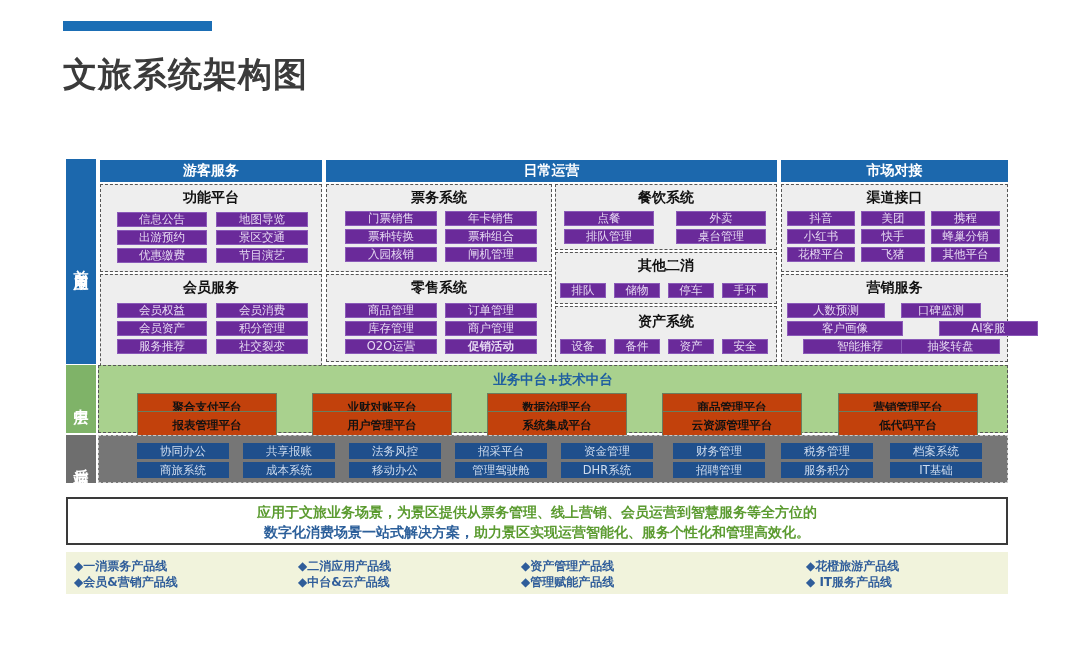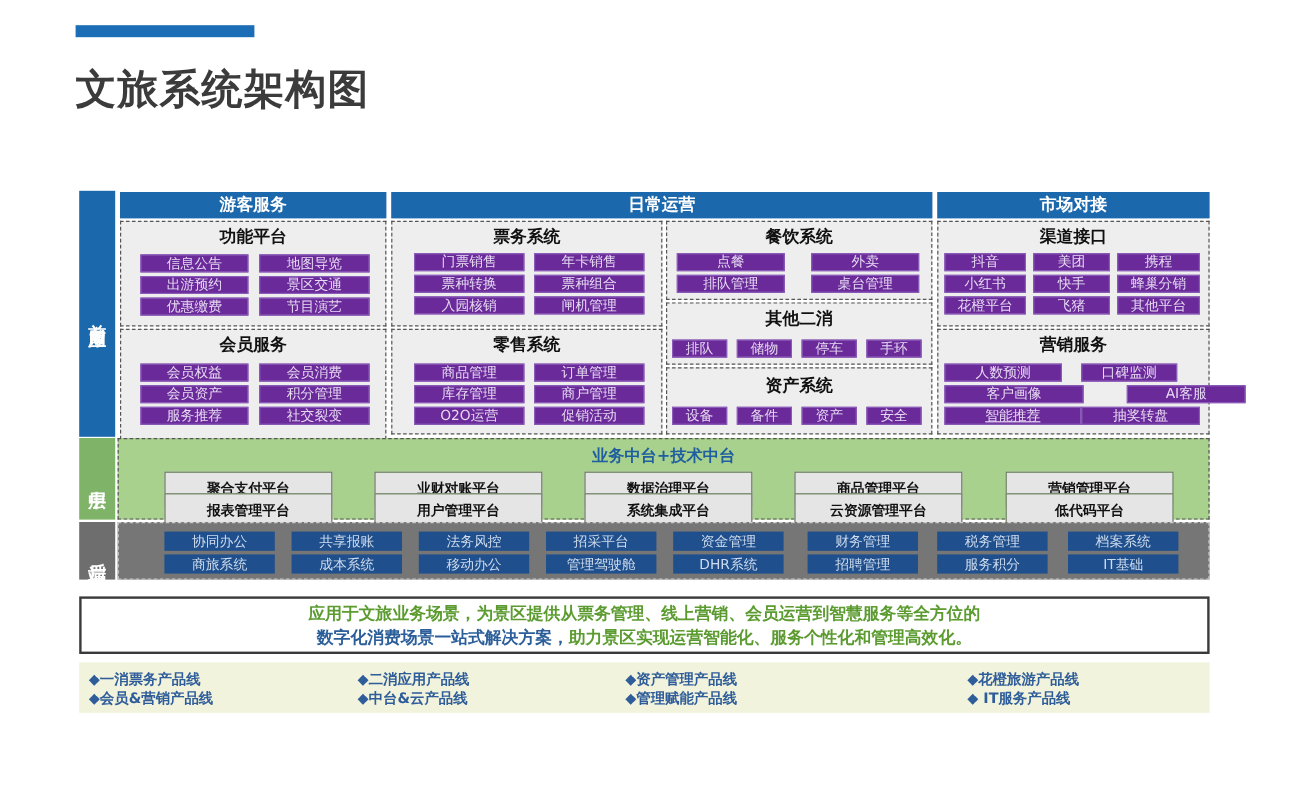--- a/index.html
+++ b/index.html
@@ -16,21 +16,21 @@
   .section-head { position: absolute; top: 1px; height: 22px; background: #1c68ad; color: #fff; font-weight: bold; font-size: 14px; display: flex; align-items: center; justify-content: center; }
   .box { position: absolute; border: 1.5px dashed #555; background: #eeeeee; }
   .box-title { position: absolute; left: 0; right: 0; text-align: center; font-weight: bold; font-size: 14px; color: #111; }
   .tag { position: absolute; background: #6a2a9a; color: #e6d9f2; font-size: 11.5px; display: flex; align-items: center; justify-content: center; height: 15px; border: 1px solid #8a5ab8; }
 
   
   .middle { position: absolute; left: 0; top: 206px; width: 942px; height: 68px; }
   .side-mid { top: 0; height: 68px; background: #7fb368; }
   .mid-area { position: absolute; left: 32px; top: 0; width: 910px; height: 68px; background: #a9d18e; border: 1.5px dashed #555; }
   .mid-title { position: absolute; left: 0; right: 0; top: 5px; text-align: center; font-weight: bold; color: #1f5fa0; font-size: 13.5px; }
-  .mid-tag { position: absolute; height: 29px; background: #e5e5e5; border: 1px solid #6a7d5e; color: #111; font-weight: bold; font-size: 11.5px; display: flex; align-items: center; justify-content: center; }
+  .mid-tag { position: absolute; height: 29px; background: #c2410c; border: 1px solid #6a7d5e; color: #111; font-weight: bold; font-size: 11.5px; display: flex; align-items: center; justify-content: center; }
 
   
   .back { position: absolute; left: 0; top: 276px; width: 942px; height: 48px; }
   .side-back { top: 0; height: 48px; background: #6e6e6e; }
   .back-area { position: absolute; left: 32px; top: 0; width: 910px; height: 48px; background: #767676; border: 1.5px dashed #ccc; }
   .back-tag { position: absolute; height: 16px; background: #1f4f8c; color: #cfdcee; font-size: 11.5px; display: flex; align-items: center; justify-content: center; }
 
   
   .summary { position: absolute; left: 66px; top: 497px; width: 942px; height: 48px; border: 2px solid #3a3a3a; background: #fff; text-align: center; font-weight: bold; font-size: 14px; line-height: 20px; padding-top: 3px; }
   .summary .l1 { color: #5b9b30; }
@@ -85,21 +85,21 @@
       <div class="tag" style="left:118px;top:62px;width:92px;">闸机管理</div>
     </div>
 
     <div class="box" style="left:260px;top:115px;width:226px;height:88px;">
       <div class="box-title" style="top:4px;">零售系统</div>
       <div class="tag" style="left:18px;top:28px;width:92px;">商品管理</div>
       <div class="tag" style="left:118px;top:28px;width:92px;">订单管理</div>
       <div class="tag" style="left:18px;top:46px;width:92px;">库存管理</div>
       <div class="tag" style="left:118px;top:46px;width:92px;">商户管理</div>
       <div class="tag" style="left:18px;top:64px;width:92px;">O2O运营</div>
-      <div class="tag" style="left:118px;top:64px;width:92px;">促销活动</div>
+      <div class="tag" style="left:118px;top:64px;width:92px;font-weight:bold;">促销活动</div>
     </div>
 
     <div class="box" style="left:489px;top:93px;width:222px;height:52px;">
       <div class="box-title" style="top:4px;">其他二消</div>
       <div class="tag" style="left:4px;top:30px;width:46px;">排队</div>
       <div class="tag" style="left:58px;top:30px;width:46px;">储物</div>
       <div class="tag" style="left:112px;top:30px;width:46px;">停车</div>
       <div class="tag" style="left:166px;top:30px;width:46px;">手环</div>
     </div>
 
@@ -131,21 +131,21 @@
       <div class="tag" style="left:79px;top:62px;width:64px;">飞猪</div>
       <div class="tag" style="left:149px;top:62px;width:69px;">其他平台</div>
     </div>
 
     <div class="box" style="left:715px;top:115px;width:227px;height:88px;">
       <div class="box-title" style="top:4px;">营销服务</div>
       <div class="tag" style="left:5px;top:28px;width:98px;">人数预测</div>
       <div class="tag" style="left:119px;top:28px;width:80px;">口碑监测</div>
       <div class="tag" style="left:5px;top:46px;width:116px;">客户画像</div>
       <div class="tag" style="left:119px;top:46px;width:99px;margin-left:38px;">AI客服</div>
-      <div class="tag" style="left:5px;top:64px;width:114px;text-decoration:underline;">智能推荐</div>
+      <div class="tag" style="left:21px;top:64px;width:114px;">智能推荐</div>
       <div class="tag" style="left:119px;top:64px;width:99px;">抽奖转盘</div>
     </div>
   </div>
 
   <div class="middle">
     <div class="side-label side-mid">中层</div>
     <div class="mid-area">
       <div class="mid-title">业务中台+技术中台</div>
       <div class="mid-tag" style="left:38px;top:27px;width:140px;">聚合支付平台</div>
       <div class="mid-tag" style="left:213px;top:27px;width:140px;">业财对账平台</div>

